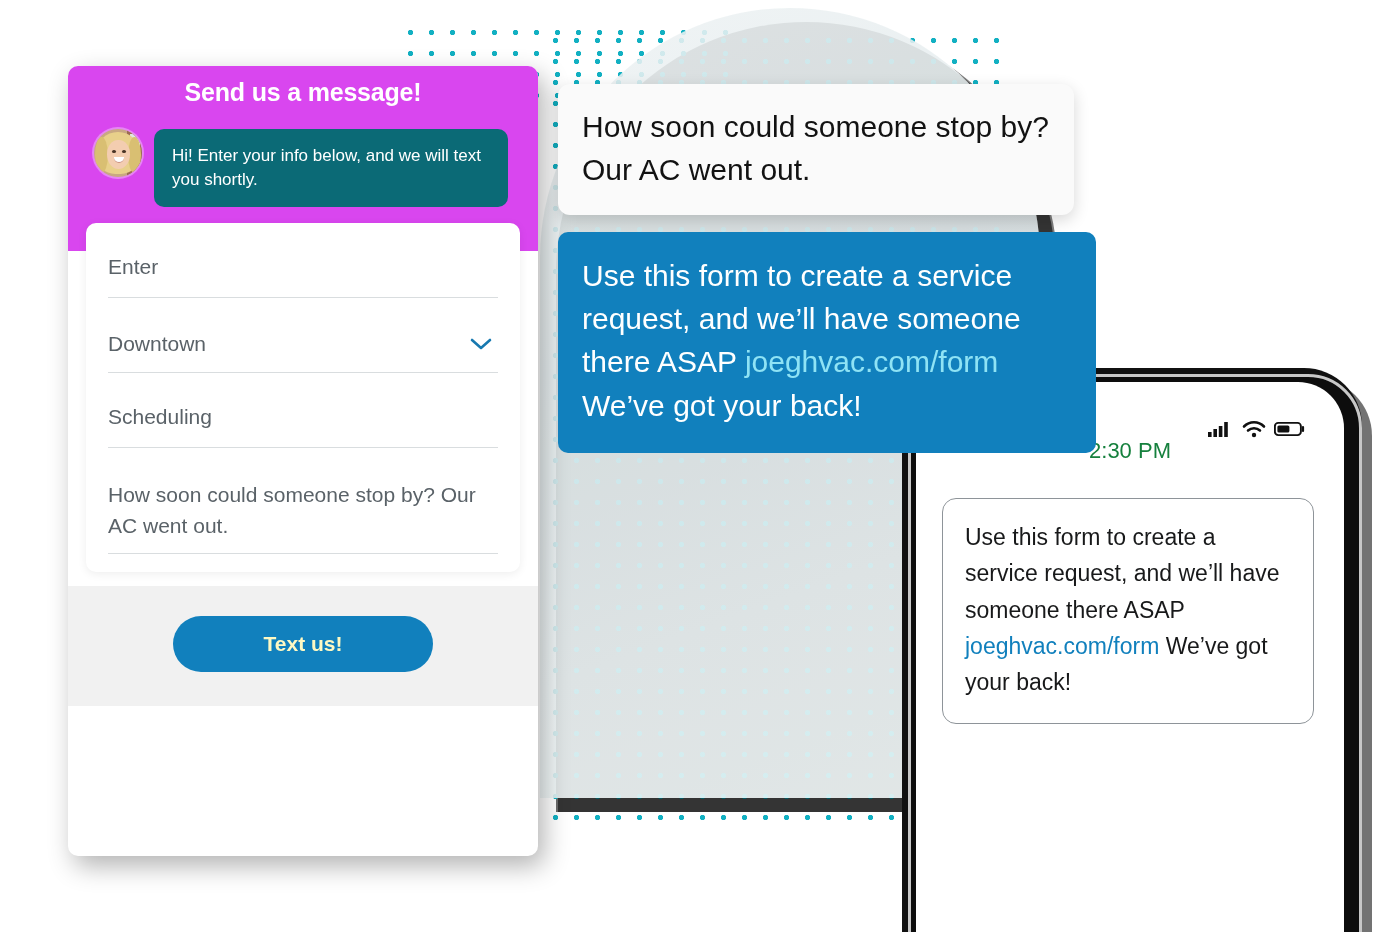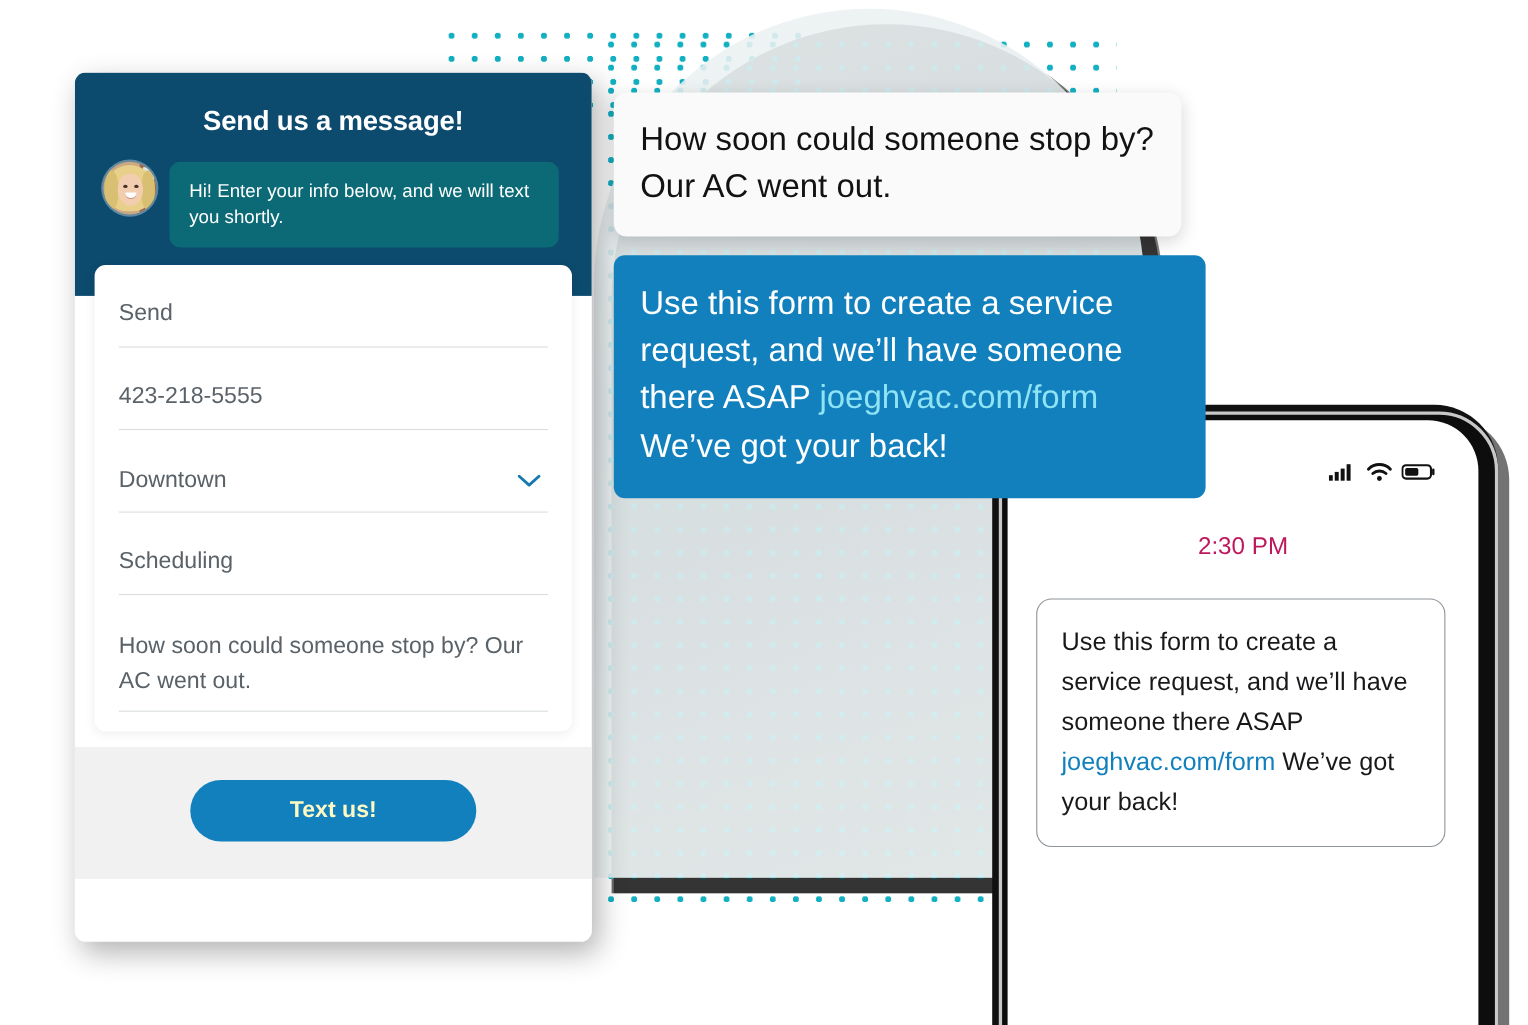--- a/index.html
+++ b/index.html
@@ -44,22 +44,22 @@
   
   .widget{
     position:absolute;left:68px;top:66px;width:470px;height:790px;
     border-radius:10px;
     background:#ffffff;
     overflow:hidden;
     z-index:6;
     box-shadow:6px 10px 26px rgba(0,0,0,.30);
   }
   .widget-head{
-    background:#0c4a6e;
-    padding:30px 18px 44px 18px;
+    background:#d946ef;
+    padding:12px 18px 44px 18px;
     position:relative;
   }
   .widget-title{
     color:#ffffff;font-size:25px;font-weight:bold;text-align:center;
     letter-spacing:-.2px;margin:0 0 22px 0;
   }
   .greet-row{display:flex;align-items:flex-start;gap:12px;padding-left:8px;}
   .avatar{
     width:48px;height:48px;border-radius:50%;flex:0 0 48px;
     overflow:hidden;position:relative;background:#c9a882;
@@ -151,21 +151,21 @@
   .status-bar{
     display:flex;justify-content:flex-end;align-items:center;gap:8px;
     padding:38px 38px 0 0;
   }
   .phone-head{
     display:flex;align-items:center;gap:14px;
     padding:44px 0 0 30px;
   }
   .back-arrow{width:28px;height:22px;flex:0 0 28px;}
   .phone-name{font-size:23px;font-weight:bold;color:#1c1c1c;}
-  .phone-time{text-align:center;font-size:22px;color:#be185d;margin-top:46px;}
+  .phone-time{text-align:center;font-size:22px;color:#15803d;}
   .phone-bubble{
     margin:34px 30px 0 26px;
     border:1.5px solid #8e9499;border-radius:14px;
     padding:20px 22px 22px 22px;
     font-size:23px;line-height:1.58;color:#18191a;
   }
   .phone-bubble .lnk{color:#1180bd;}
 
   
   .bubble-blue{z-index:8;}
@@ -195,22 +195,21 @@
           <div class="face"></div>
           <div class="eye-l"></div>
             <div class="eye-r"></div>
           <div class="smile"></div>
         </div>
         <div class="greet-bubble">Hi! Enter your info below, and we will text you shortly.</div>
       </div>
     </div>
 
     <div class="widget-form">
-      <div class="field">Send</div>
-      <div class="field">423-218-5555</div>
+      <div class="field">Enter</div>
       <div class="field select">
         <span>Downtown</span>
         <svg class="chev" viewBox="0 0 22 12">
           <path d="M2 2 L11 10 L20 2" fill="none" stroke="#1779B0" stroke-width="2.6" stroke-linecap="round" stroke-linejoin="round"></path>
         </svg>
       </div>
       <div class="field">Scheduling</div>
       <div class="field msg">How soon could someone stop by? Our AC went out.</div>
     </div>
 

